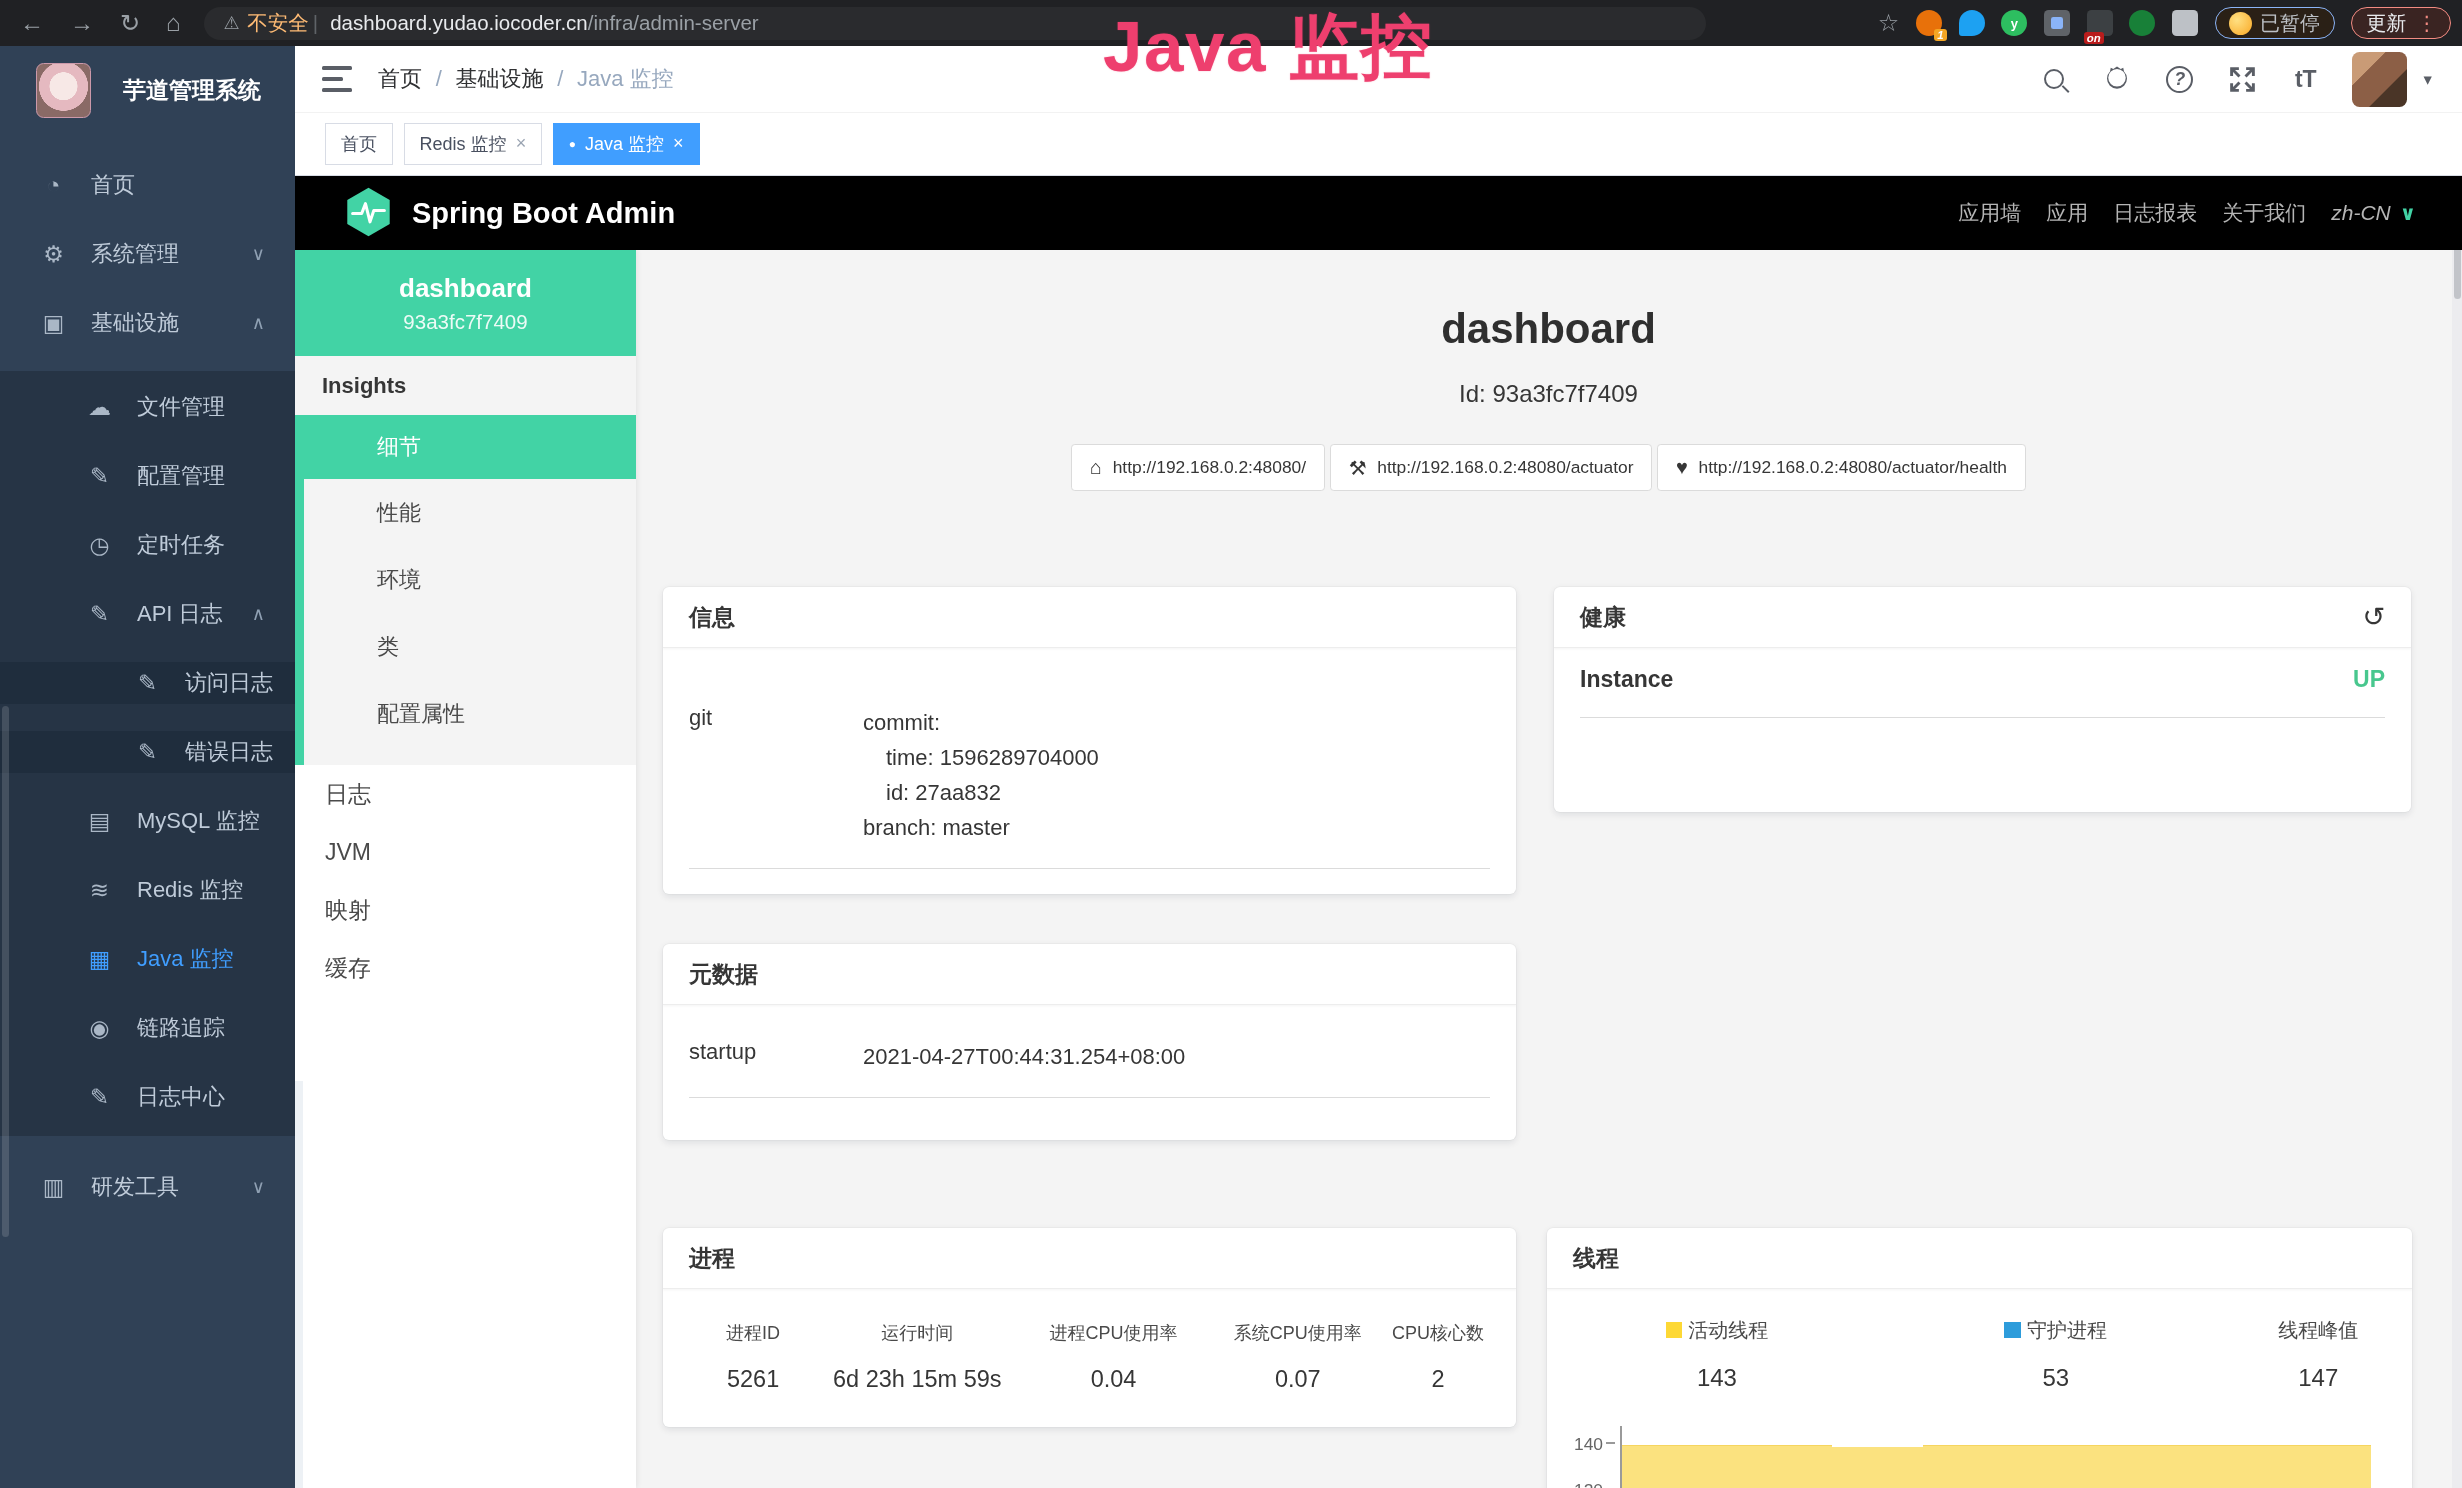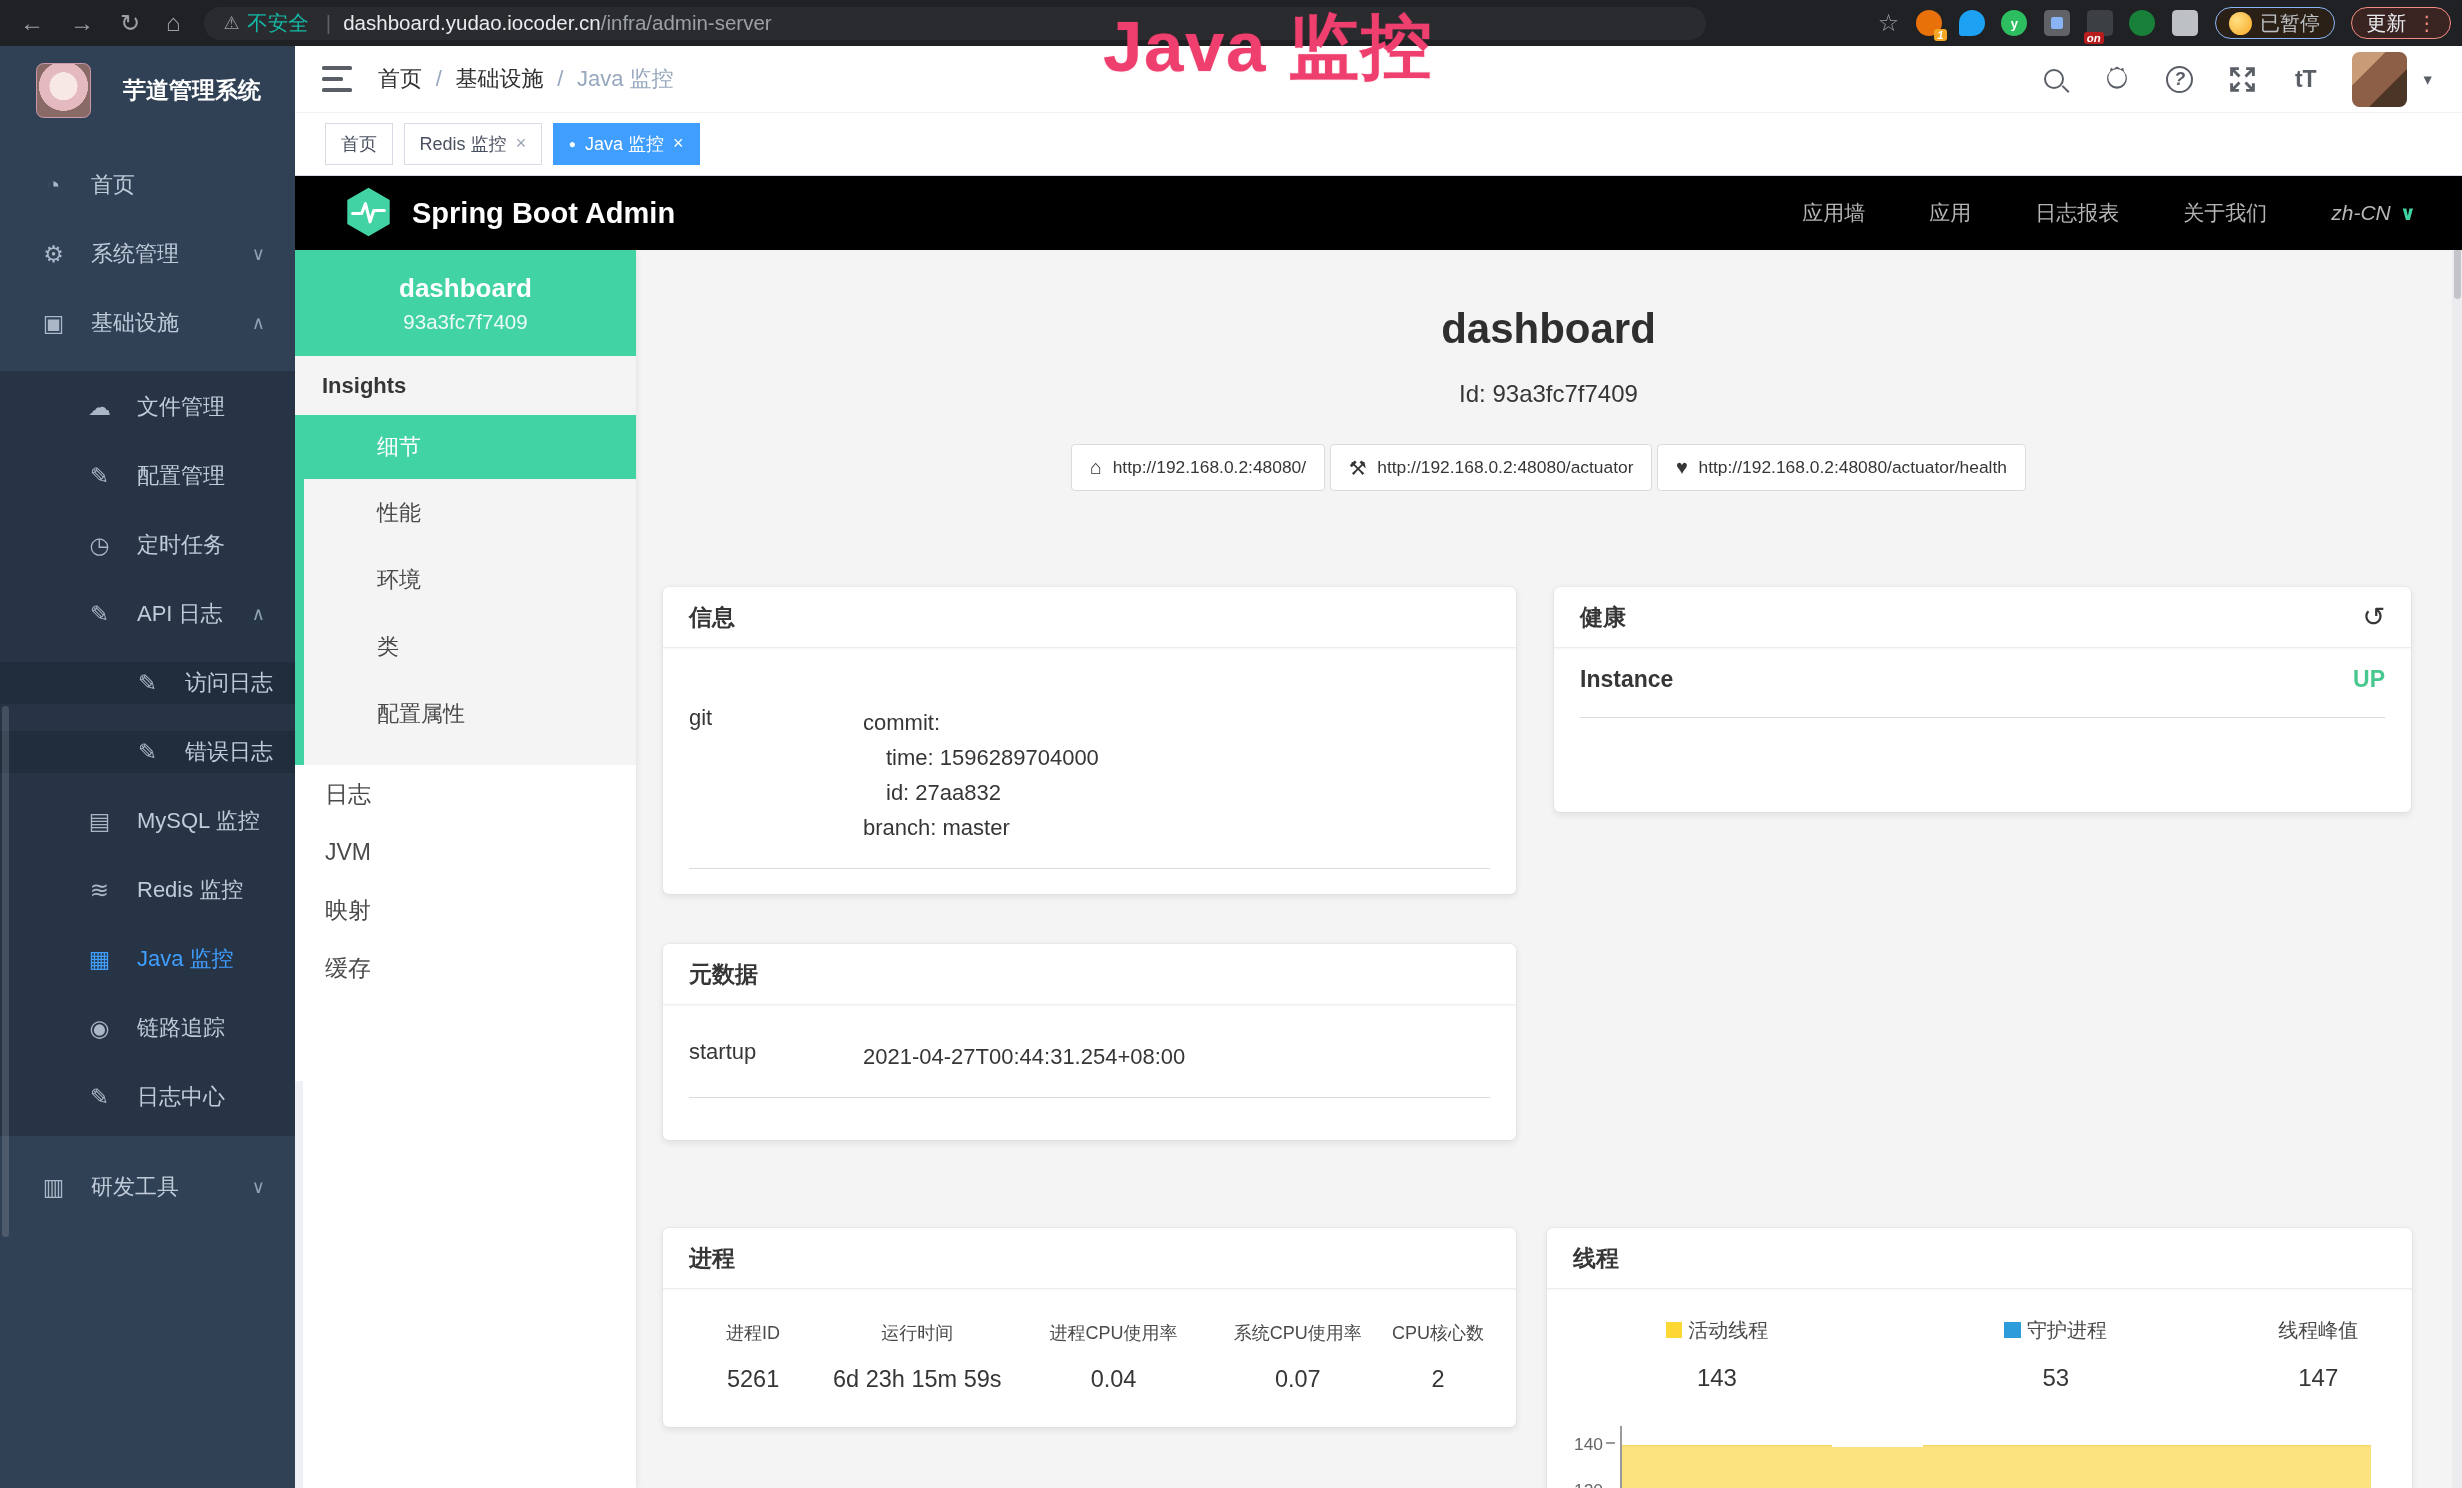--- a/index.html
+++ b/index.html
@@ -7,21 +7,21 @@
   body { font-family:"Liberation Sans","DejaVu Sans",sans-serif; }
   .screen { position:relative; width:2462px; height:1489px; overflow:hidden; background:#f4f4f4; }
   .abs { position:absolute; }
 
   
   .browser-bar { left:0; top:0; width:2462px; height:46px; background:#202124; display:flex; align-items:center; }
   .b-nav { display:flex; align-items:center; gap:26px; padding-left:20px; color:#9aa0a6; font-size:24px; }
   .b-nav span { cursor:default; }
   .omnibox { margin-left:23px; width:1502px; height:33px; background:#2a2b2e; border-radius:18px; display:flex; align-items:center; padding:0 20px; font-size:20.5px; }
   .omni-warn { color:#9aa0a6; margin-right:7.6px; font-size:18px; }
-  .omni-sec { color:#14b8a6; margin-right:17px; }
+  .omni-sec { color:#fdba74; margin-right:4px; }
   .omni-div { color:#5f6368; margin-right:12px; }
   .omni-domain { color:#e8eaed; }
   .omni-path { color:#9aa0a6; }
   .b-right { display:flex; align-items:center; margin-left:auto; padding-right:10.6px; gap:16.7px; }
   .b-star { color:#9aa0a6; font-size:24px; }
   .ext { width:26px; height:26px; border-radius:50%; display:flex; align-items:center; justify-content:center; font-size:13px; font-weight:700; color:#fff; position:relative; }
   .ext.orange { background:#e8710a; }
   .ext.orange .badge { position:absolute; right:-4.6px; bottom:-4.6px; background:#f5a623; color:#fff; font-size:11.4px; border-radius:3px; padding:0 3px; }
   .ext.pin { background:#1da1f2; border-radius:50% 50% 50% 3px; }
   .ext.greeny { background:#2dbe60; }
@@ -82,21 +82,21 @@
   .tag { height:42px; display:flex; align-items:center; gap:9px; padding:0 15px; border:0.8px solid #d8dce5; background:#fff; color:#495060; font-size:18px; cursor:pointer; }
   .tag .x { font-size:18px; color:#9aa4b2; }
   .tag.active { background:#409eff; border-color:#409eff; color:#fff; }
   .tag.active .x { color:#fff; }
   .tag .dot { font-size:12px; color:#fff; }
 
   
   .sba-navbar { left:295px; top:176px; width:2167px; height:74px; background:#000000; display:flex; align-items:center; z-index:3; }
   .hexlogo { margin-left:50px; }
   .sba-brand { color:#fff; font-size:29px; font-weight:700; margin-left:20px; }
-  .sba-links { margin-left:auto; display:flex; align-items:center; gap:64px; padding-right:46px; font-size:21px; color:#b5b5b5; }
+  .sba-links { margin-left:auto; display:flex; align-items:center; gap:25px; padding-right:46px; font-size:21px; color:#b5b5b5; }
   .sba-links span { cursor:pointer; }
   .locale { display:flex; align-items:flex-end; gap:9px;font-style:italic; }
   .locale .caret { color:#42d3a5; font-weight:700; font-size:20px; }
 
   
   .sba-sidebar { left:295px; top:250px; width:341px; height:1238px; background:#fff; box-shadow:1.5px 0 4.6px rgba(0,0,0,.06); z-index:2; }
   .sba-appheader { height:106px; background:#42d3a5; color:#fff; display:flex; flex-direction:column; align-items:center; justify-content:center; gap:6px; }
   .sba-appname { font-size:26px; font-weight:700; }
   .sba-appid { font-size:20.5px; color:rgba(255,255,255,.9); }
   .insights { background:#f4f4f4; }

